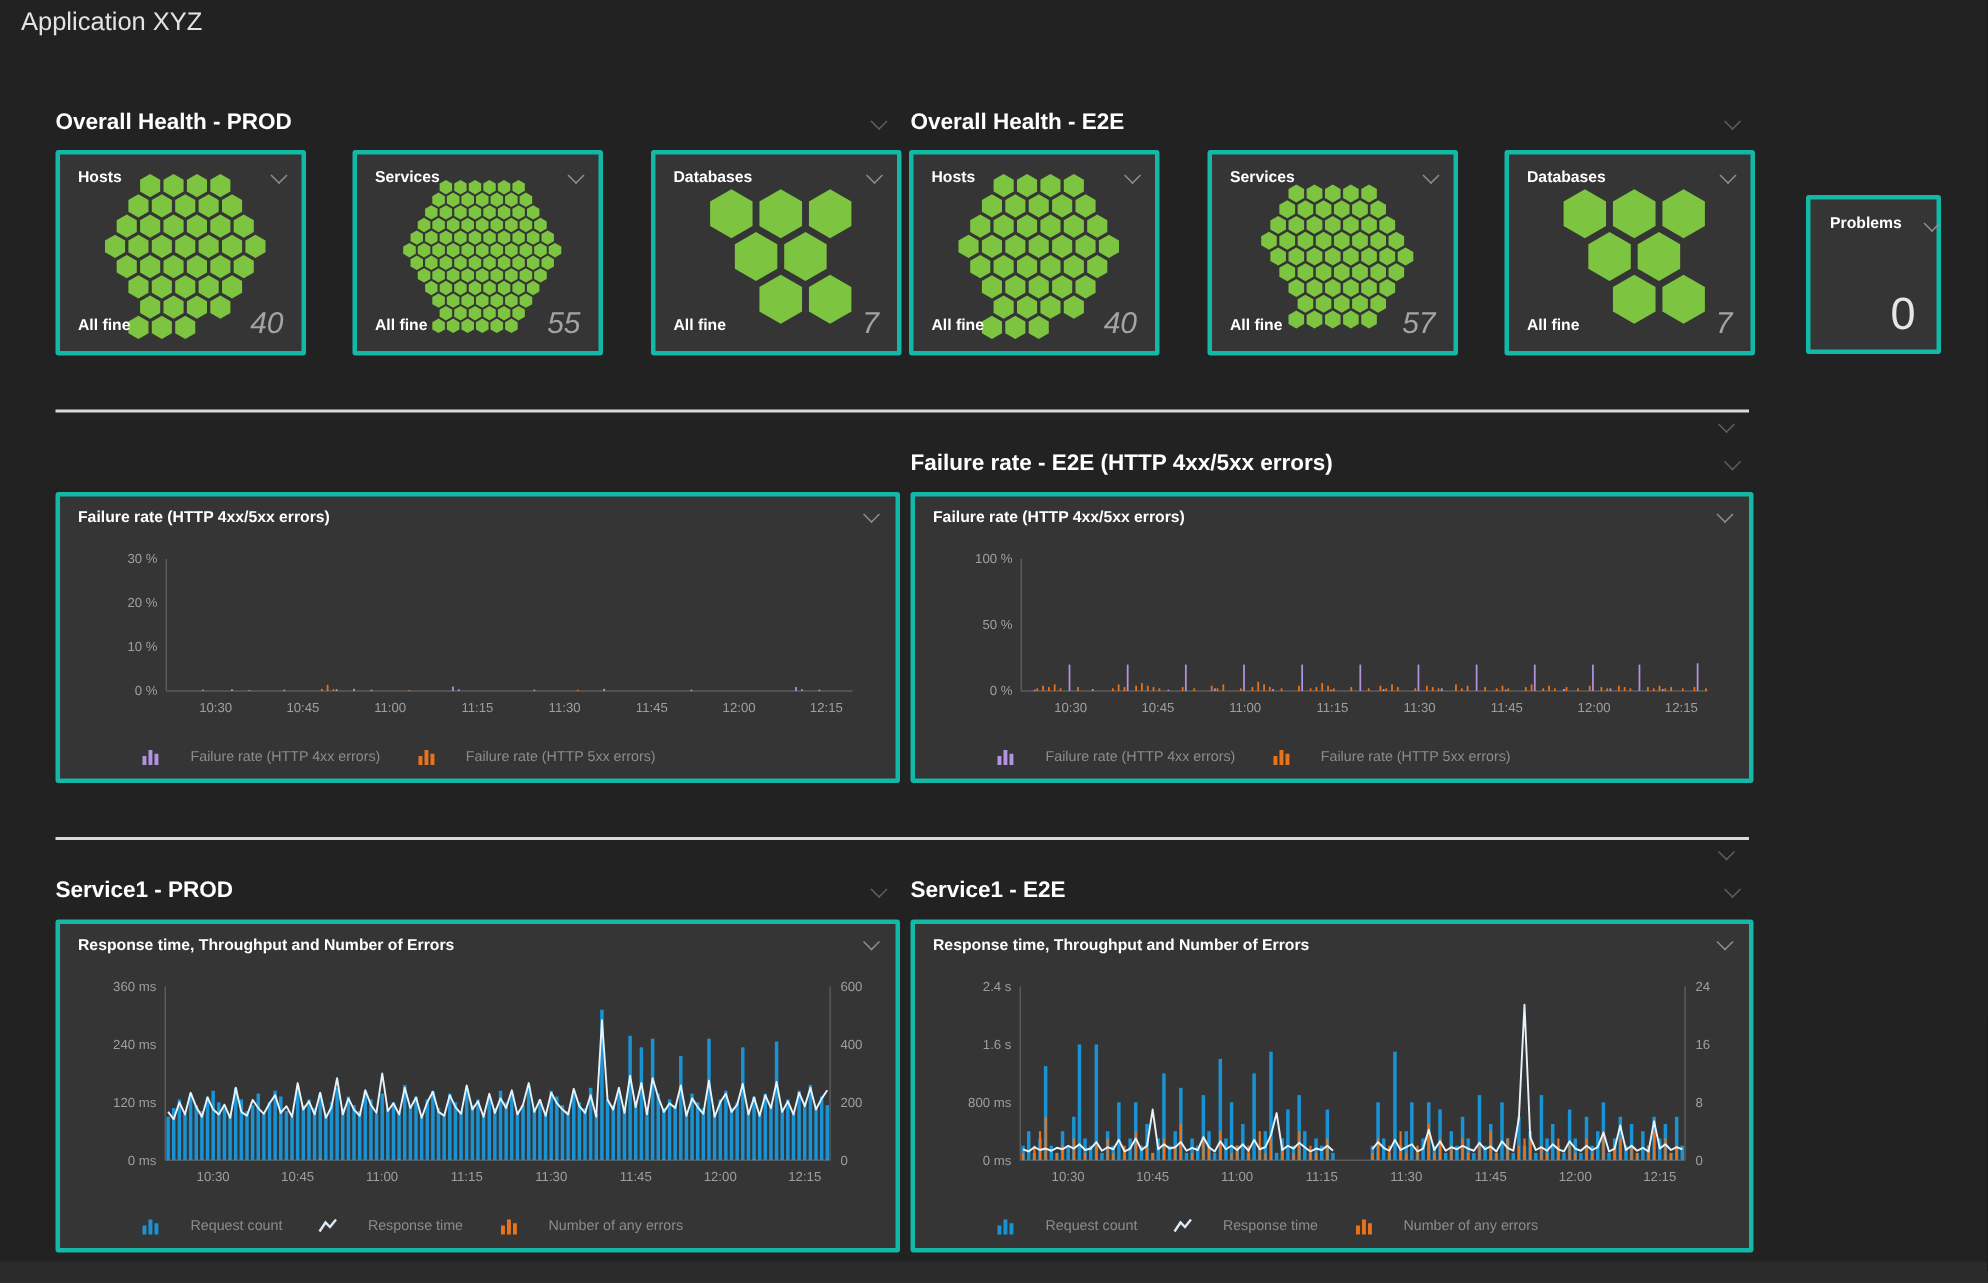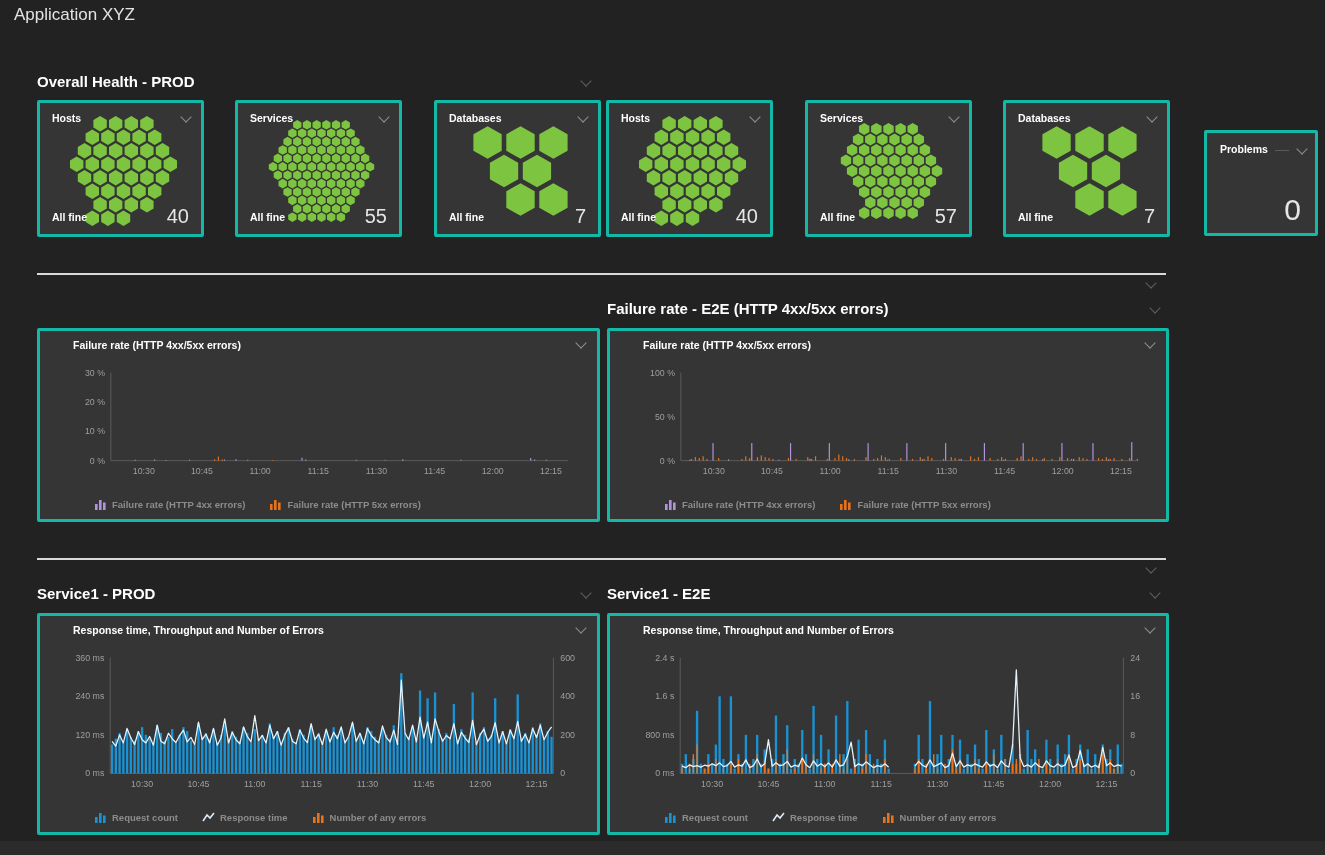--- a/index.html
+++ b/index.html
@@ -9,43 +9,47 @@
   .page-title{left:14px;top:5px;font-size:17px;color:#e3e3e3;font-weight:400;}
   .sec-h{display:flex;align-items:flex-start;justify-content:space-between;height:18px;}
   .sec-h .t{font-size:15px;font-weight:700;color:#ffffff;}
   .tile{background:#353535;border:3px solid #14b8a6;border-radius:2px;box-sizing:border-box;}
   .chev{width:7px;height:7px;display:inline-block;border-right:1.5px solid #8f8f8f;
     border-bottom:1.5px solid #8f8f8f;transform:rotate(45deg);flex:none;}
   .chev.dim{border-color:#5f5f5f;}
   .h-label{position:absolute;top:9px;left:12px;font-size:10.5px;font-weight:700;color:#fff;}
   .h-chev{position:absolute;top:10px;right:11px;}
   .h-status{position:absolute;bottom:11px;left:12px;font-size:10.5px;font-weight:700;color:#fff;}
-  .h-count{position:absolute;bottom:6px;right:12px;font-size:20px;color:#e5e5e5;}
+  .h-count{position:absolute;bottom:6px;right:12px;font-size:20px;color:#a3a3a3;font-style:italic;}
   .hex-svg{position:absolute;top:22px;left:0;overflow:visible;}
   .divider{height:2px;background:#d9d9d9;}
   .chart-tile{display:flex;flex-direction:column;padding:8px 12px 6px 12px;}
   .ct-head{display:flex;justify-content:space-between;align-items:flex-start;height:20px;}
-  .ct-title{font-size:10.5px;font-weight:700;color:#fff;margin-left:21px;}
+  .ct-title{font-size:10.5px;font-weight:700;color:#fff;}
   .legend{display:flex;gap:24px;align-items:center;padding-left:42px;height:18px;
     font-size:9.5px;color:#8c8c8c;}
-  .legend .li{display:flex;align-items:center;gap:5px;font-weight:bold;}
+  .legend .li{display:flex;align-items:center;gap:20px;}
   .prob-head{display:flex;align-items:center;gap:7px;padding:10px 9px 0 13px;}
   .prob-label{font-size:10.5px;font-weight:700;color:#fff;}
   .prob-dash{flex:1;height:1px;background:#5a5a5a;margin:3px 2px 0 10px;max-width:28px;margin-left:auto;}
   .prob-count{position:absolute;bottom:6px;right:14px;font-size:30px;font-weight:300;color:#e6e6e6;}
   .footer-strip{left:0;top:841px;width:1325px;height:14px;background:#2b2b2b;}
 </style>
 </head>
 <body>
 
 <div class="canvas">
   <div class="abs page-title">Application XYZ</div>
 
   <div class="abs sec-h" style="left:37px;top:73px;width:563px;">
     <span class="t">Overall Health - PROD</span>
+    <span class="chev dim" style="margin:4px 10px 0 0;"></span>
+  </div>
+  <div class="abs sec-h" style="left:607px;top:73px;width:562px;">
+    <span class="t">Overall Health - E2E</span>
     <span class="chev dim" style="margin:4px 10px 0 0;"></span>
   </div>
 
   <div>
       <div class="abs tile" style="top: 100px; width: 167px; height: 137px; left: 37px;">
     <span class="h-label">Hosts</span>
     <span class="h-chev chev"></span>
     <svg class="hex-svg" width="167" height="96" viewBox="0 0 167 96">
           <polygon points="90.2,35.4 90.2,43.1 83.5,47.0 76.8,43.1 76.8,35.4 83.5,31.5" fill="#7dc540"></polygon>
           <polygon points="82.4,48.9 82.4,56.6 75.7,60.5 69.0,56.6 69.0,48.9 75.7,45.0" fill="#7dc540"></polygon>
@@ -334,21 +338,21 @@
           <polygon points="81.2,37.8 81.2,54.2 67.0,62.3 52.9,54.2 52.9,37.8 67.0,29.7" fill="#7dc540"></polygon>
           <polygon points="114.1,37.8 114.1,54.2 100.0,62.3 85.8,54.2 85.8,37.8 100.0,29.7" fill="#7dc540"></polygon>
           <polygon points="97.7,66.3 97.7,82.7 83.5,90.8 69.3,82.7 69.3,66.3 83.5,58.2" fill="#7dc540"></polygon>
           <polygon points="130.6,66.3 130.6,82.7 116.4,90.8 102.3,82.7 102.3,66.3 116.4,58.2" fill="#7dc540"></polygon>
         </svg>
     <span class="h-status">All fine</span>
     <span class="h-count">7</span>
   </div>
     </div>
 
-  <div class="abs tile" style="left:1204px;top:130px;width:114px;height:106px;">
+  <div class="abs tile" style="left:1204px;top:130px;width:90px;height:106px;">
     <div class="prob-head">
       <span class="prob-label">Problems</span>
       <span class="prob-dash"></span>
       <span class="chev"></span>
     </div>
     <div class="prob-count">0</div>
   </div>
 
   <div class="abs divider" style="left:37px;top:273px;width:1129px;"></div>
   <span class="abs chev dim" style="left:1147px;top:279px;"></span>

